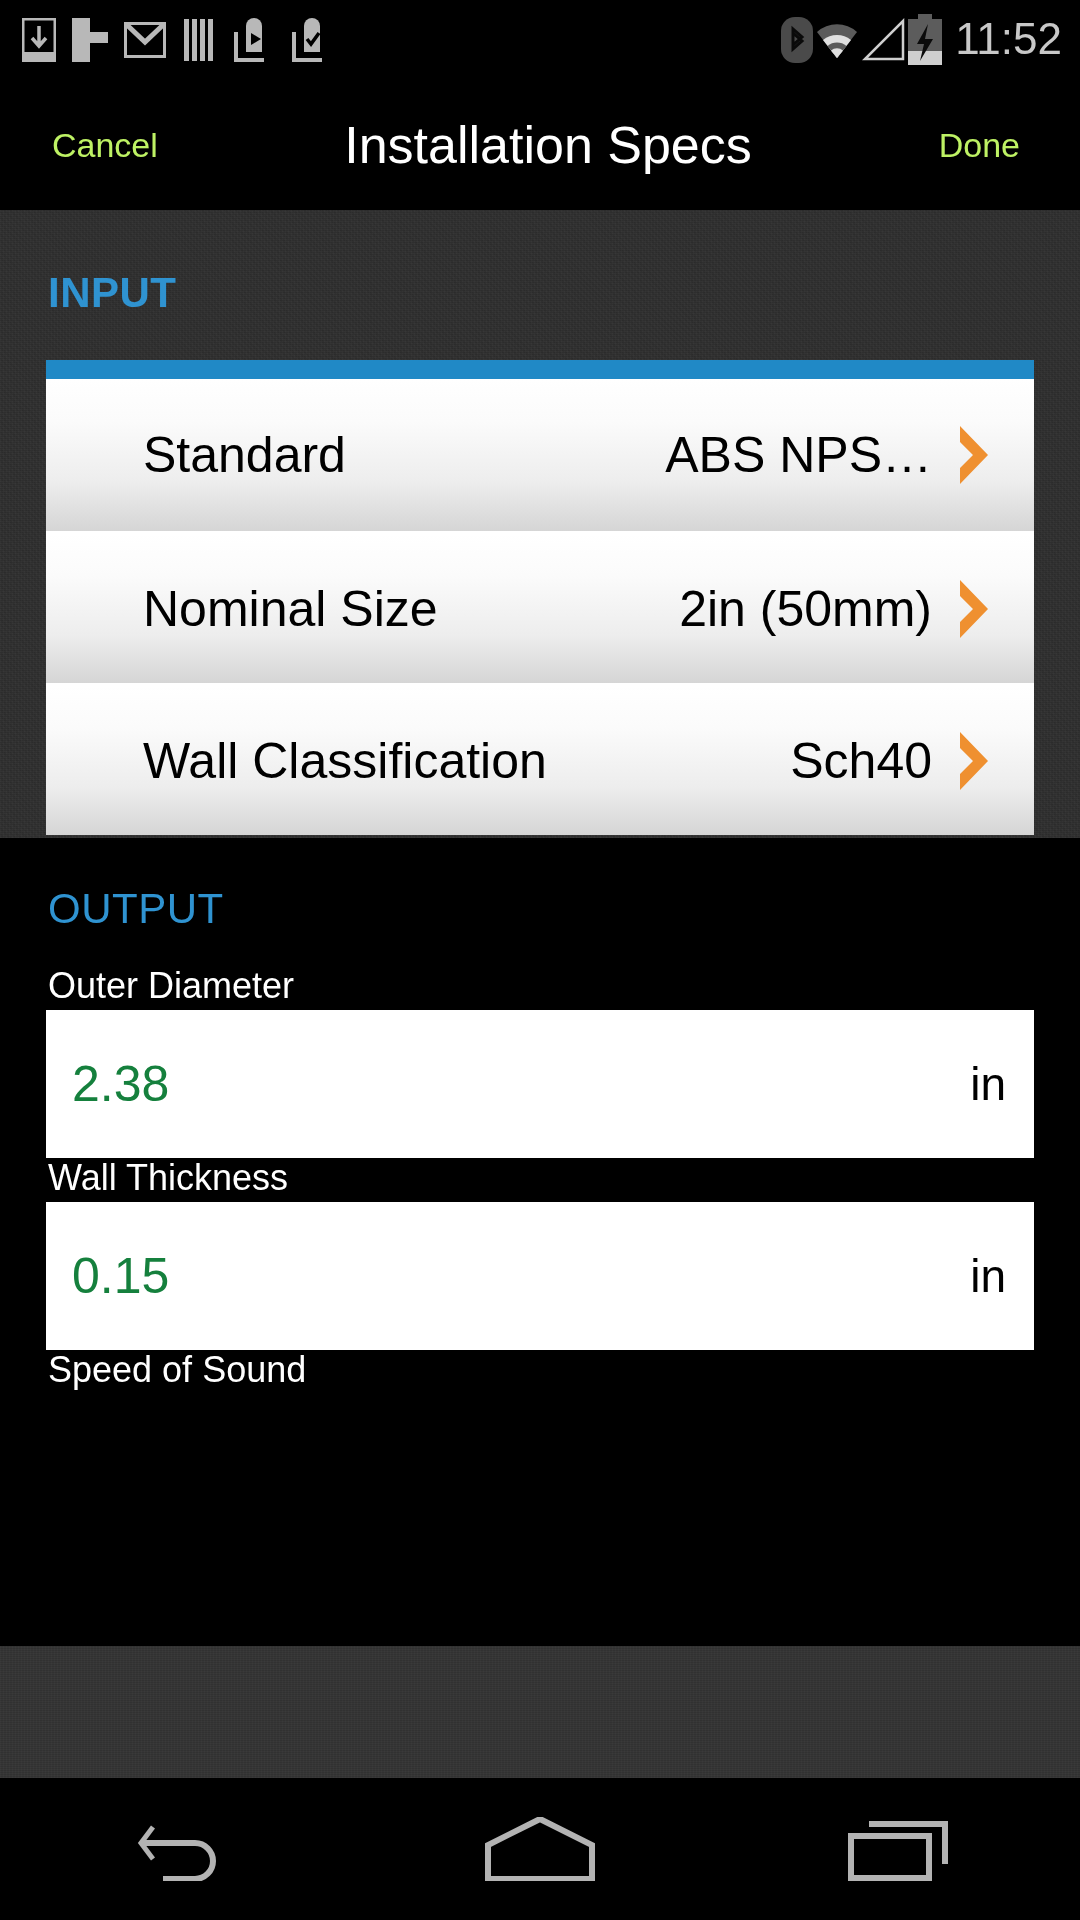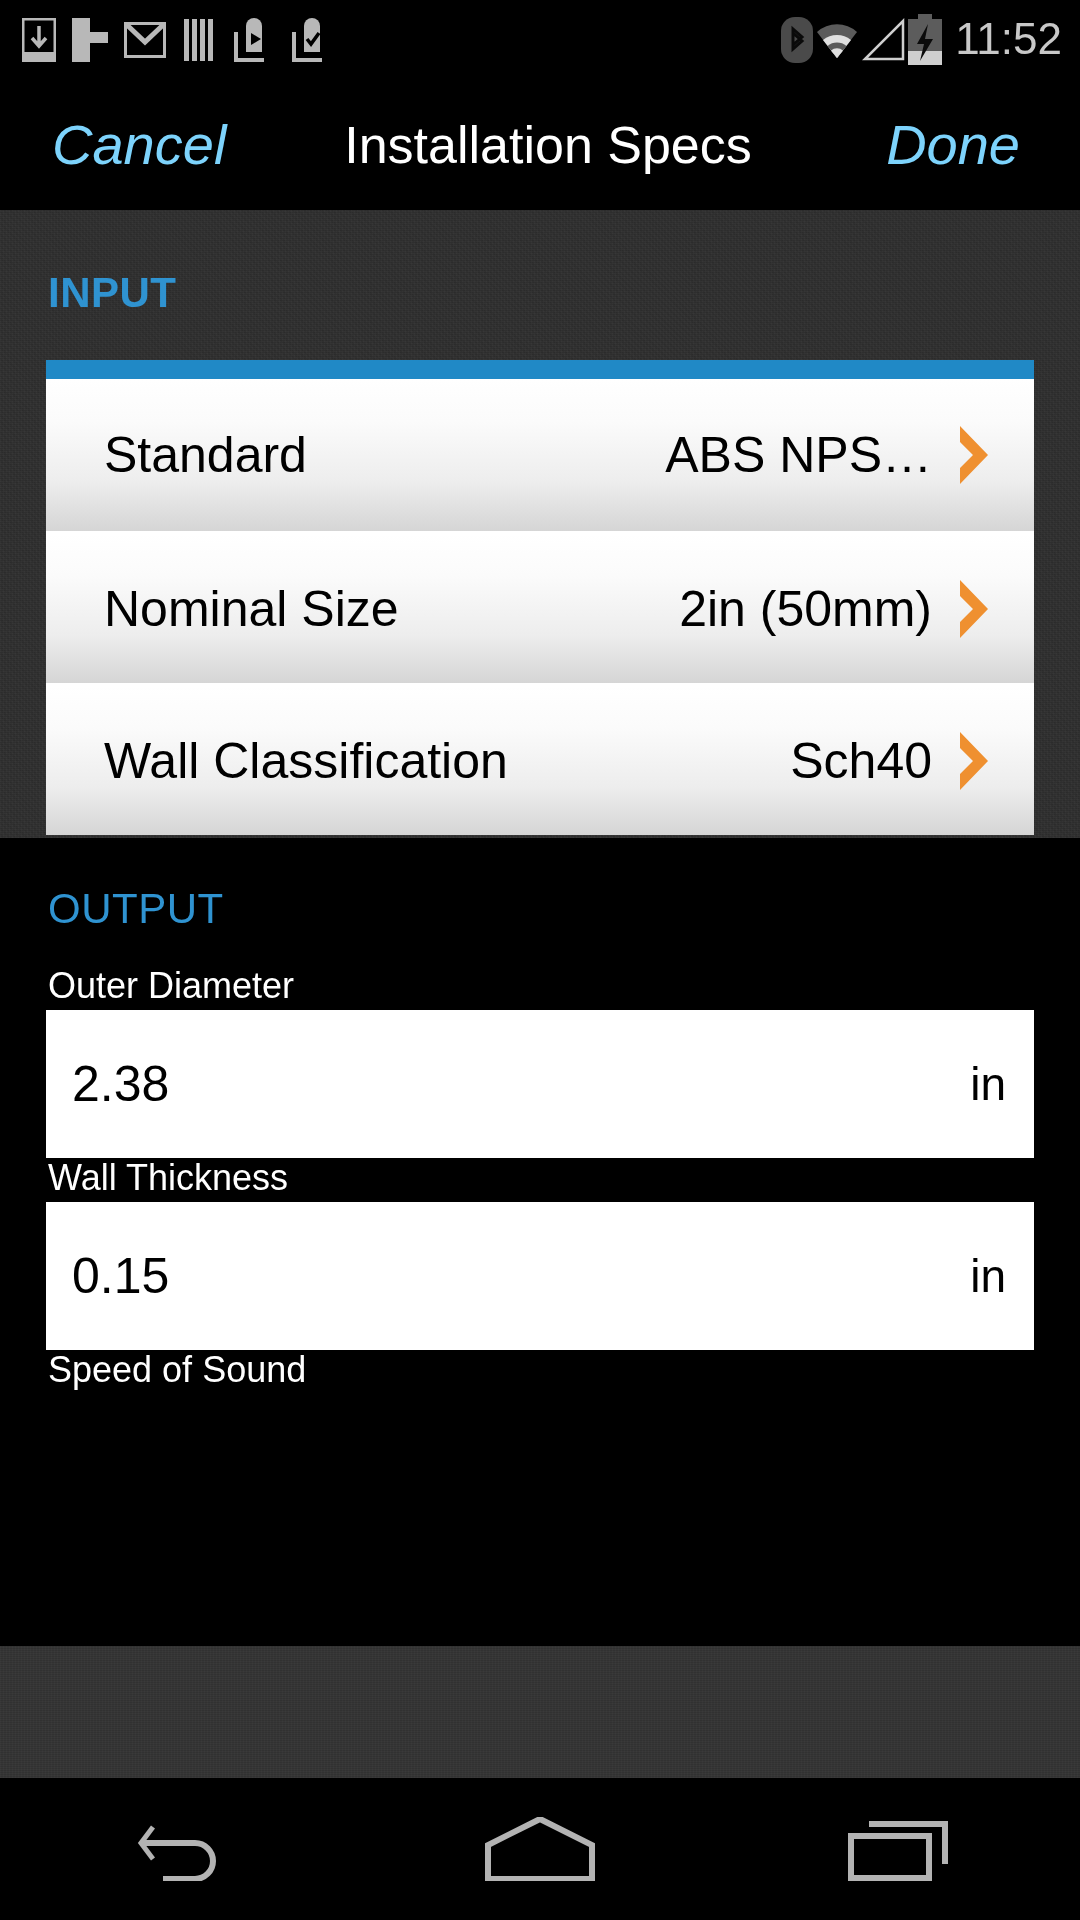--- a/index.html
+++ b/index.html
@@ -56,26 +56,25 @@
   .titlebar {
     position: absolute;
     top: 80px; left: 0;
     width: 1080px;
     height: 130px;
     background: #000;
     display: flex;
     align-items: center;
   }
   .tb-btn {
-    color: #7dd3fc;
-    font-size: 56px;
+    color: #bef264;
+    font-size: 34px;
     line-height: 1;
     white-space: nowrap;
     cursor: pointer;
-    font-style: italic;
   }
   .tb-cancel { position: absolute; left: 52px; }
   .tb-done   { position: absolute; right: 60px; }
   .tb-title {
     width: 100%;
     text-align: center;
     color: #ffffff;
     font-size: 52px;
     line-height: 1;
     padding-left: 16px;
@@ -124,20 +123,21 @@
     background: linear-gradient(to bottom, #ffffff 0%, #fbfbfb 28%, #ededed 68%, #d5d5d5 100%);
     cursor: pointer;
   }
   .row + .row { border-top: 3px solid #ffffff; }
   .row-label {
     color: #000;
     font-size: 50px;
     line-height: 1;
     flex: 1;
     white-space: nowrap;
+    margin-left: 39px;
   }
   .row-value {
     color: #000;
     font-size: 50px;
     line-height: 1;
     white-space: nowrap;
     margin-right: 22px;
   }
   .chev {
     width: 40px;
@@ -170,21 +170,21 @@
     width: 988px;
     height: 148px;
     background: #ffffff;
     display: flex;
     align-items: center;
     justify-content: space-between;
     padding: 0 28px 0 26px;
     cursor: text;
   }
   .field-value {
-    color: #000000;
+    color: #15803d;
     font-size: 50px;
     line-height: 1;
   }
   .field-unit {
     color: #000;
     font-size: 46px;
     line-height: 1;
   }
 
   

